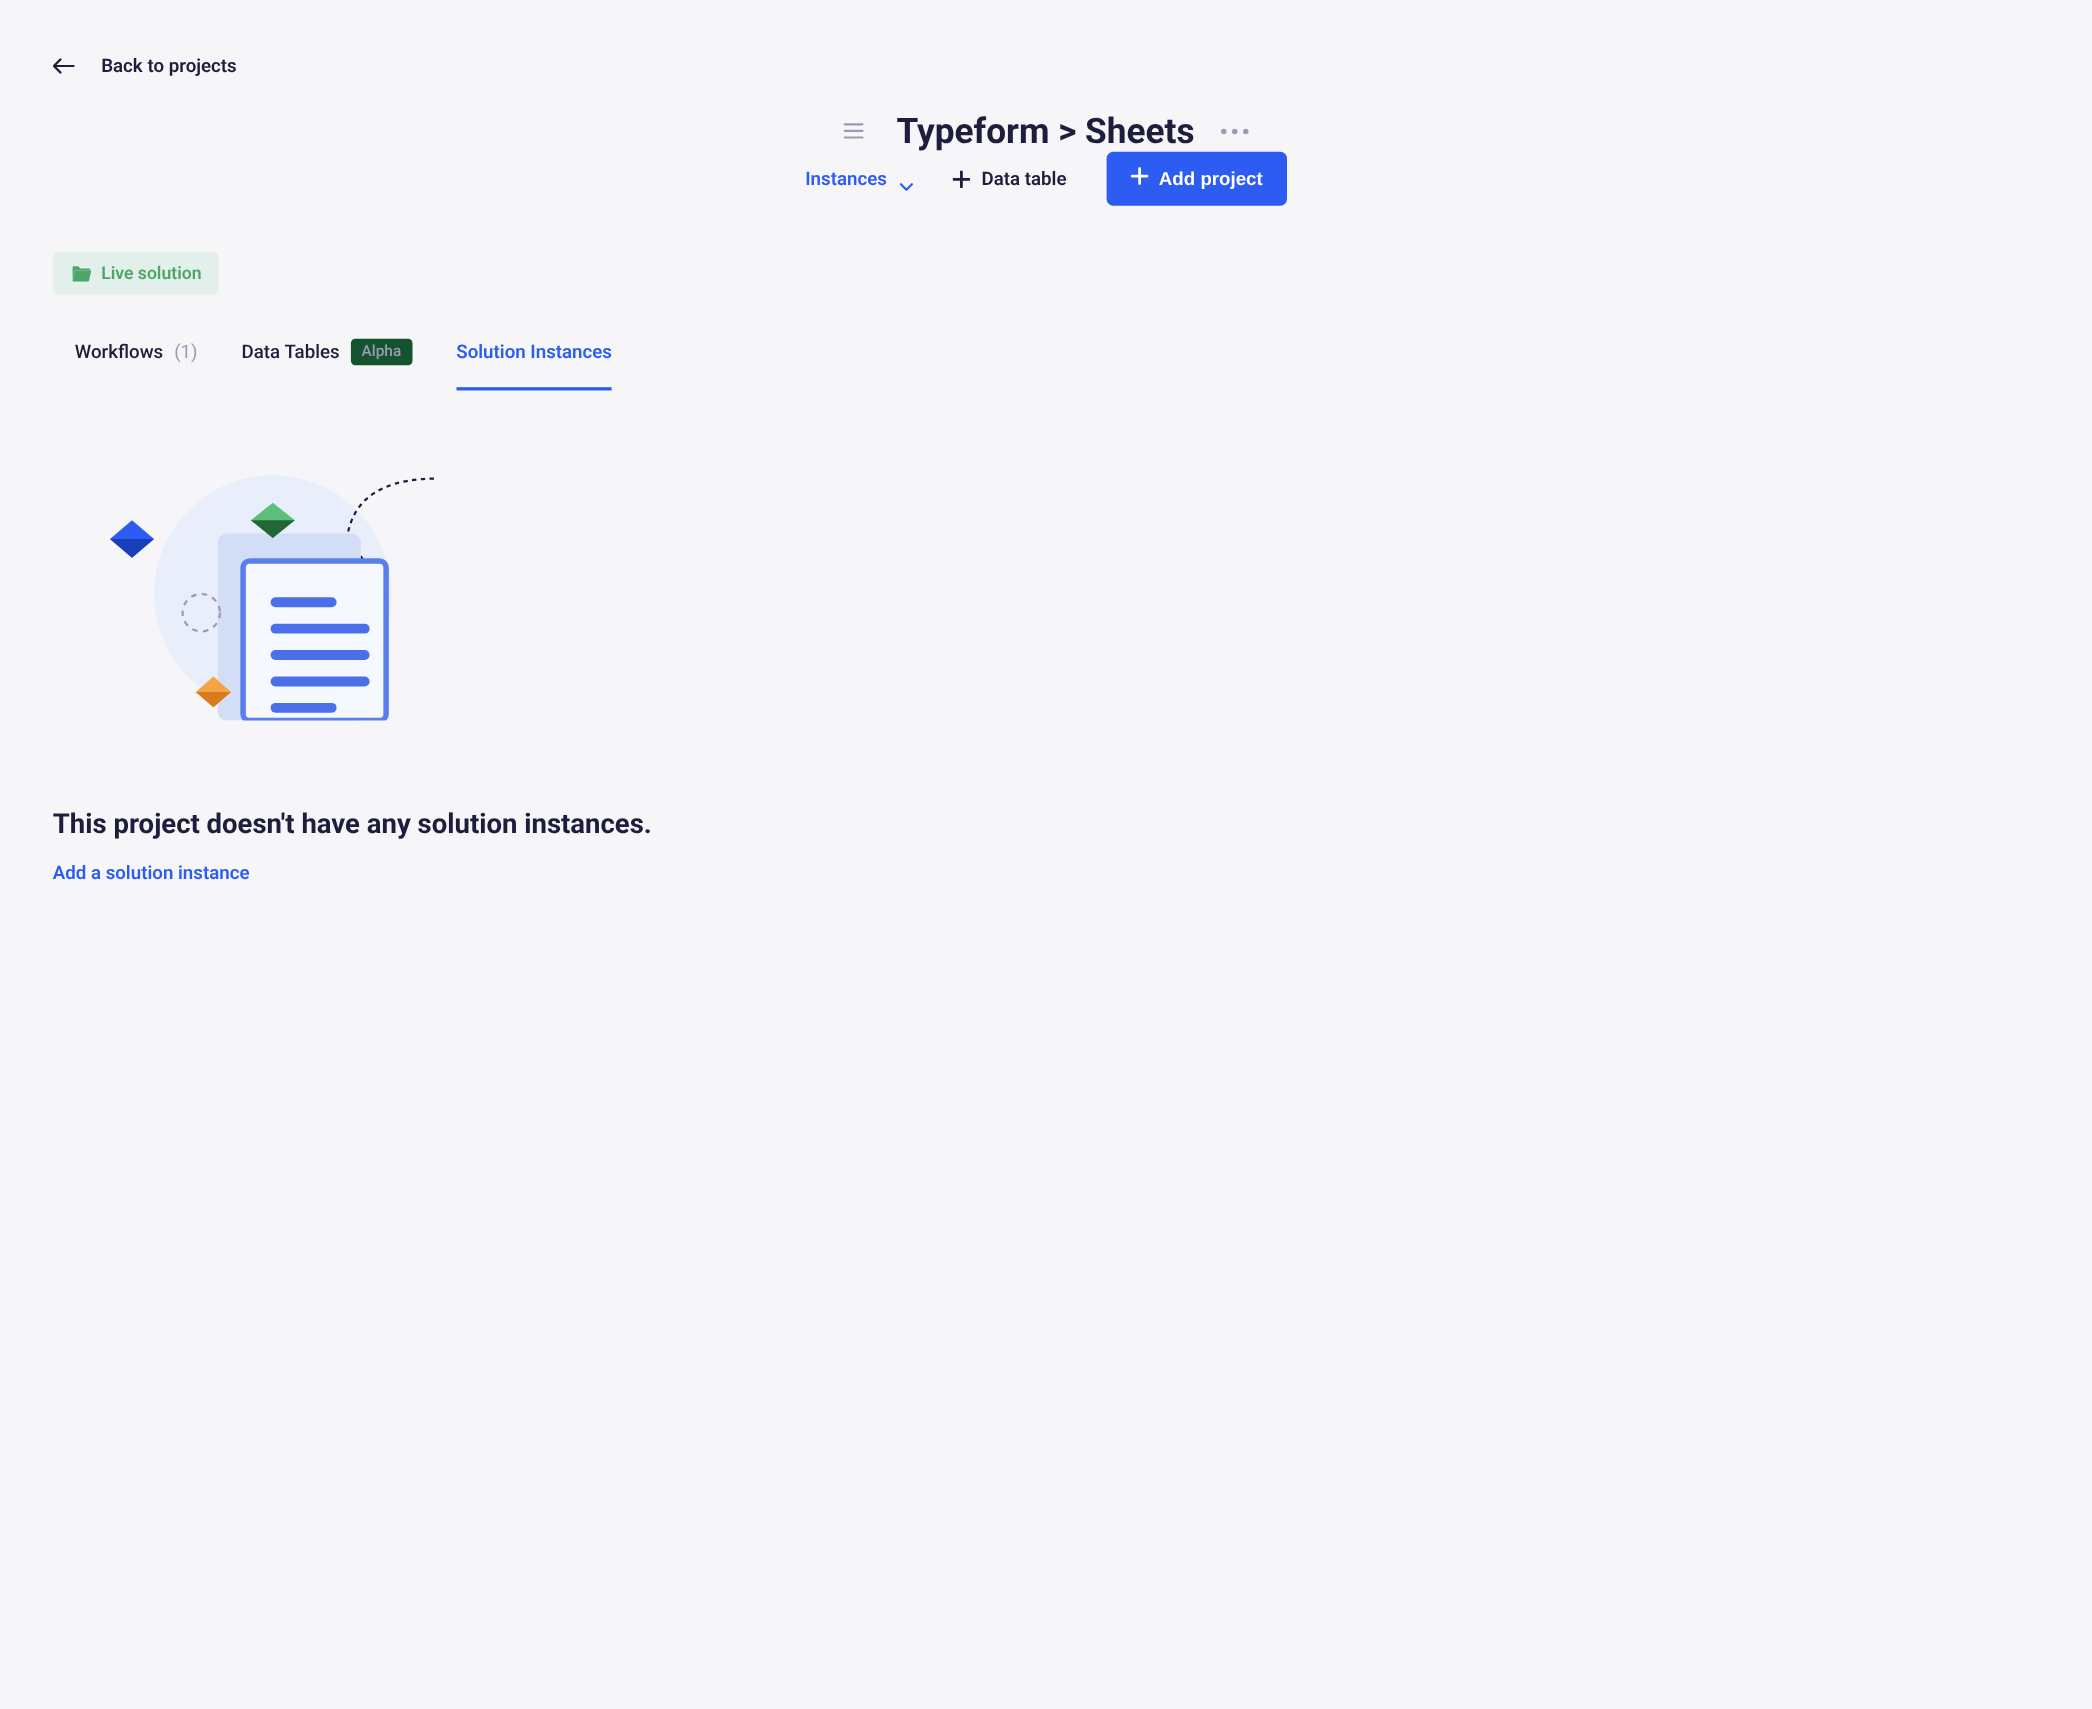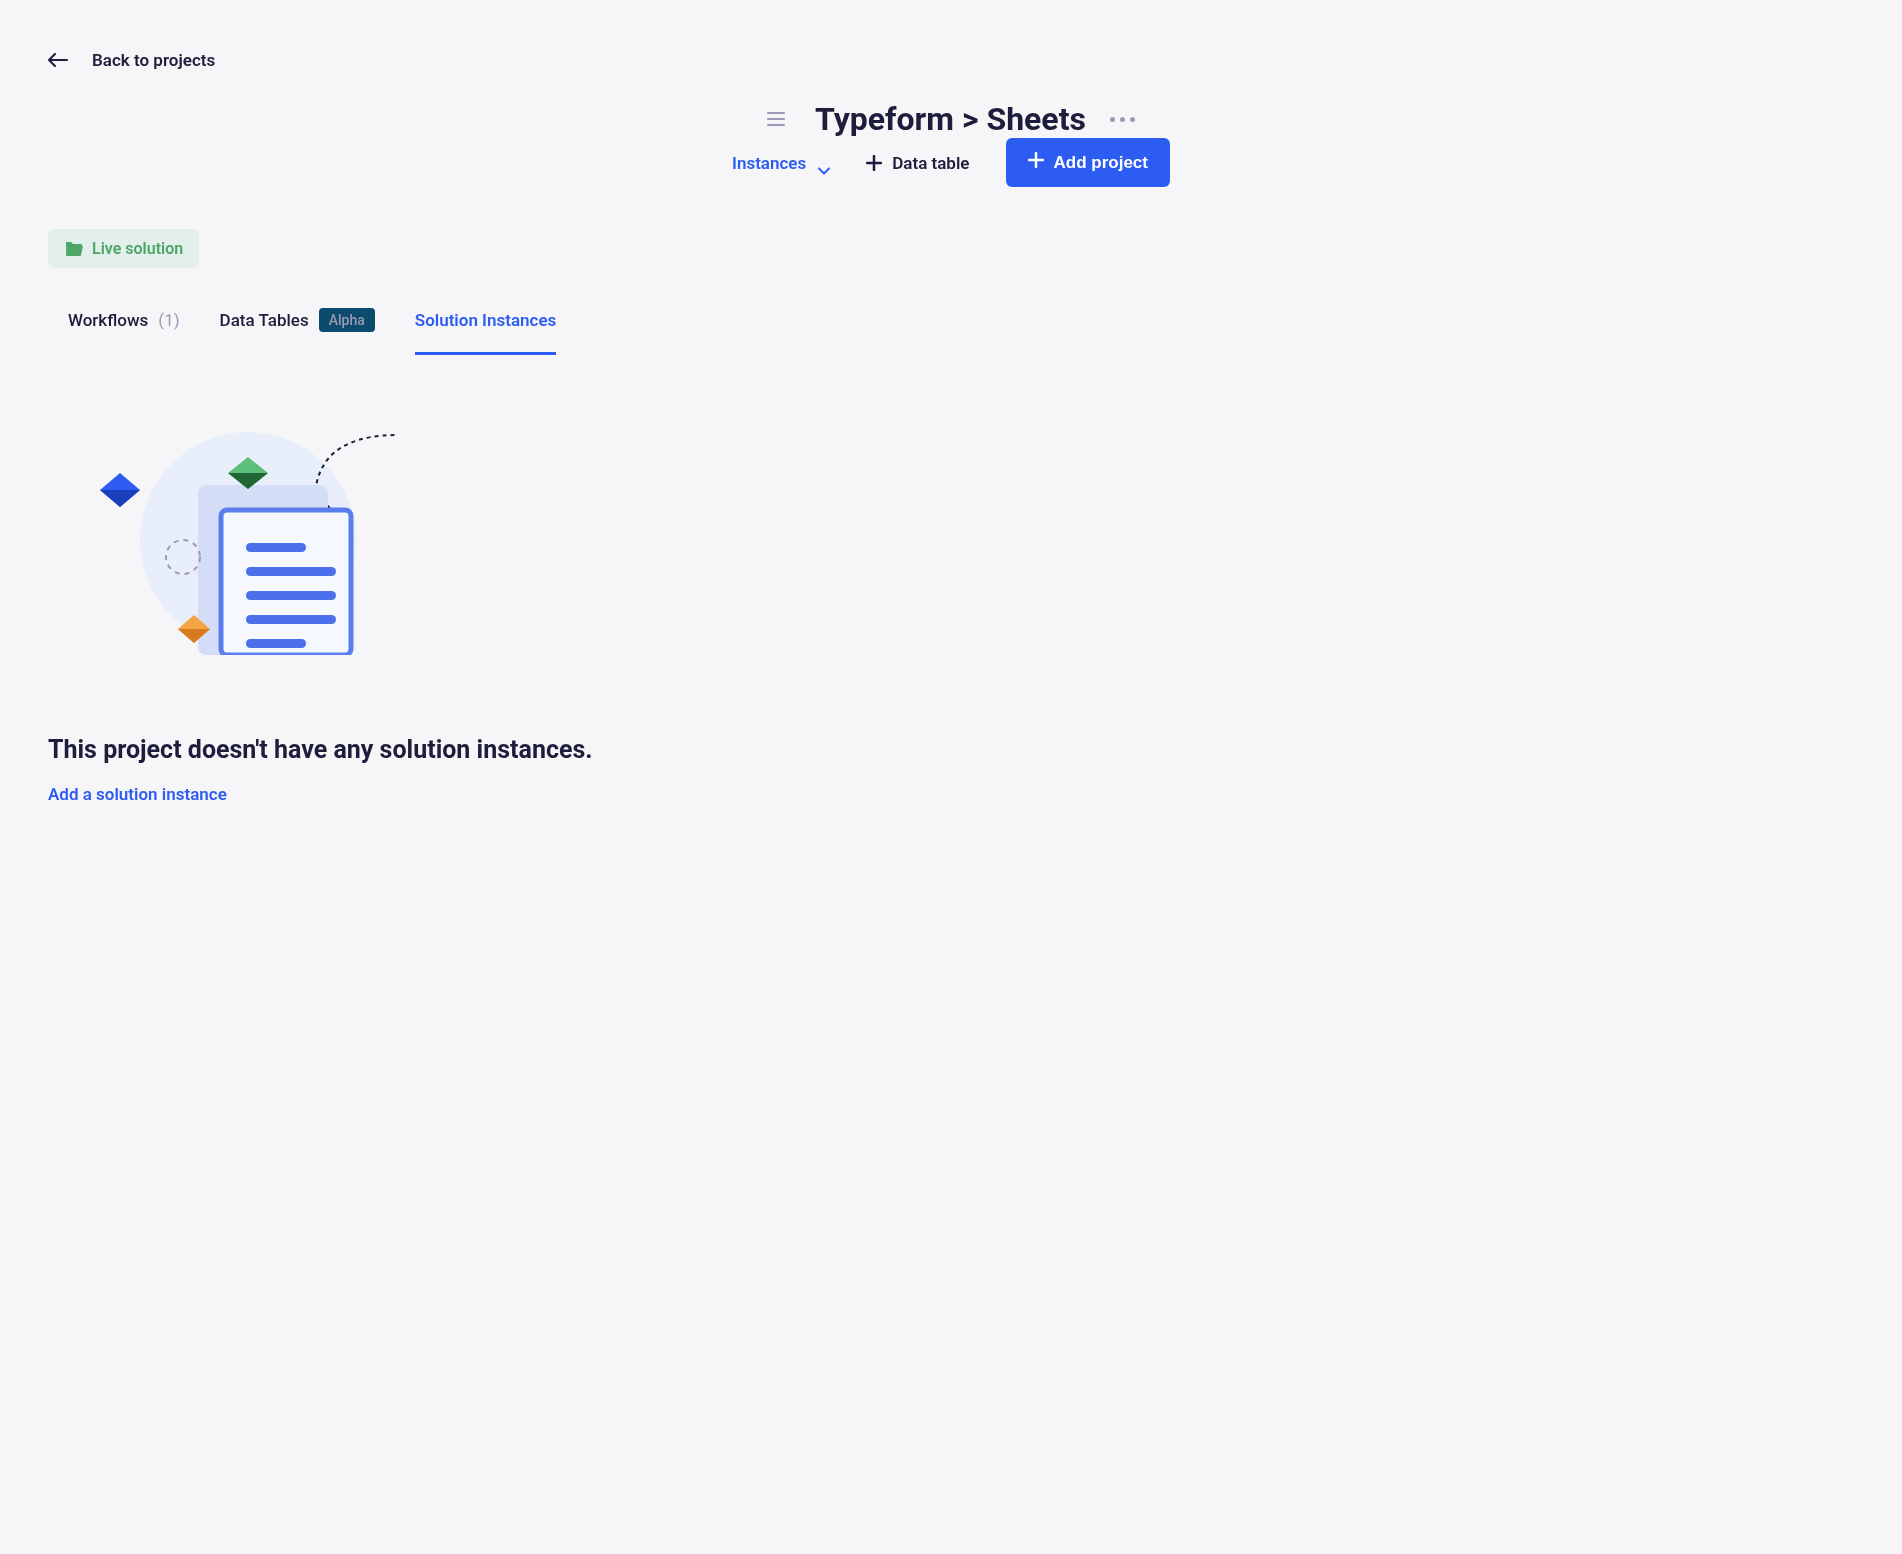--- a/index.html
+++ b/index.html
@@ -174,21 +174,21 @@
     .tab.active {
       color: #2d5cf3;
       border-bottom-color: #2d5cf3;
       font-weight: 600;
     }
     .tab-count {
       color: #9a9ab5;
       font-weight: 400;
     }
     .alpha-badge {
-      background-color: #0c4a6e;
+      background-color: #14532d;
       color: #9a9ab5;
       font-size: 14px;
       font-weight: 500;
       padding: 4px 10px;
       border-radius: 4px;
     }
     
     
     .empty-state {
       display: flex;

